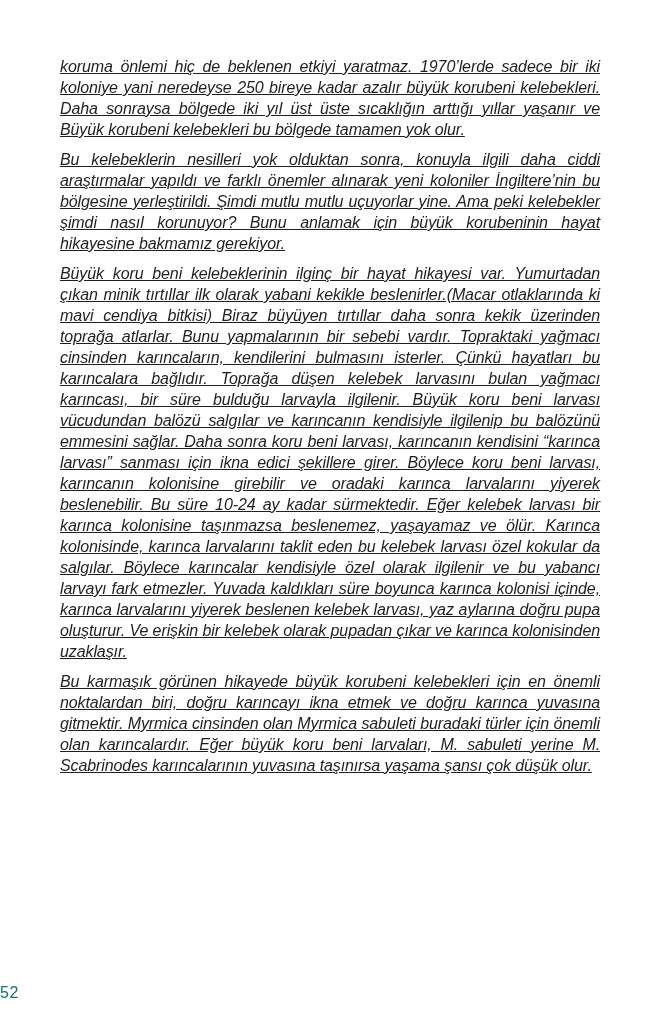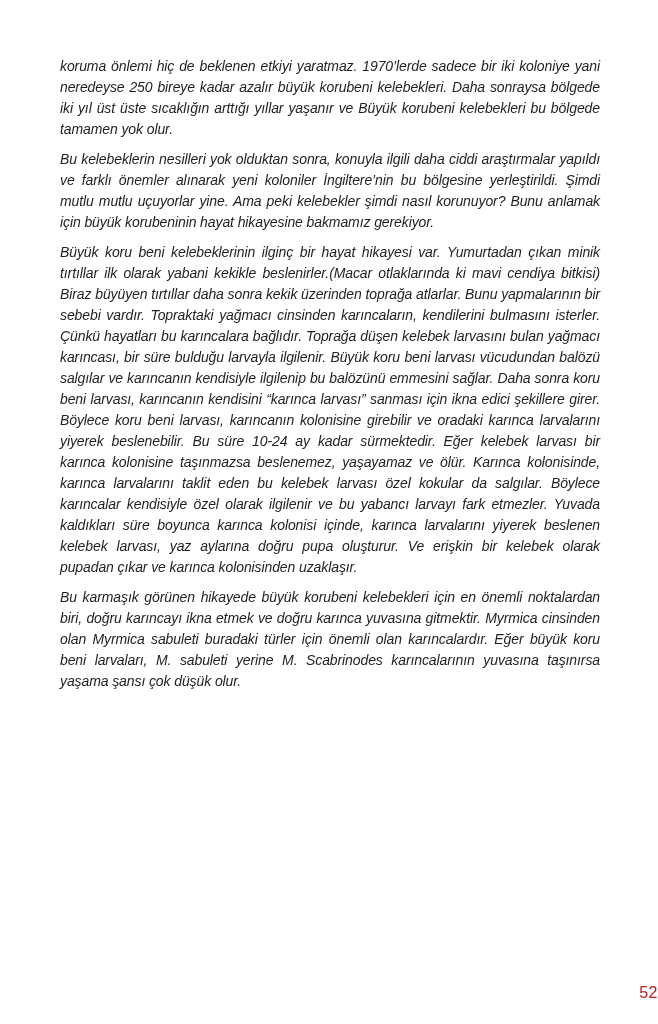--- a/index.html
+++ b/index.html
@@ -20,36 +20,37 @@
   }
   .text-block {
     position: absolute;
     top: 56px;
     left: 60px;
     width: 540px;
   }
   .text-block p {
     margin: 0 0 9px 0;
     font-style: italic;
-    font-size: 14px;
+    font-size: 16px;
     line-height: 21px;
     color: #1f1f1f;
     text-align: justify;
     text-justify: inter-word;
     letter-spacing: -0.1px;
+    text-decoration: underline;
   }
   .page-number {
     position: absolute;
     left: 0;
     right: 0;
     bottom: 22px;
-    text-align: right;
+    text-align: left;
     font-style: normal;
     font-size: 16px;
-    color: #b91c1c;
+    color: #0f766e;
     letter-spacing: 0.5px;
   }
 </style>
 </head>
 <body>
 
 <div class="page">
   <div class="text-block">
     <p>koruma önlemi hiç de beklenen etkiyi yaratmaz. 1970’lerde sadece bir iki koloniye yani neredeyse 250 bireye kadar azalır büyük korubeni kelebekleri. Daha sonraysa bölgede iki yıl üst üste sıcaklığın arttığı yıllar yaşanır ve Büyük korubeni kelebekleri bu bölgede tamamen yok olur.</p>
     <p>Bu kelebeklerin nesilleri yok olduktan sonra, konuyla ilgili daha ciddi araştırmalar yapıldı ve farklı önemler alınarak yeni koloniler İngiltere’nin bu bölgesine yerleştirildi. Şimdi mutlu mutlu uçuyorlar yine. Ama peki kelebekler şimdi nasıl korunuyor? Bunu anlamak için büyük korubeninin hayat hikayesine bakmamız gerekiyor.</p>

